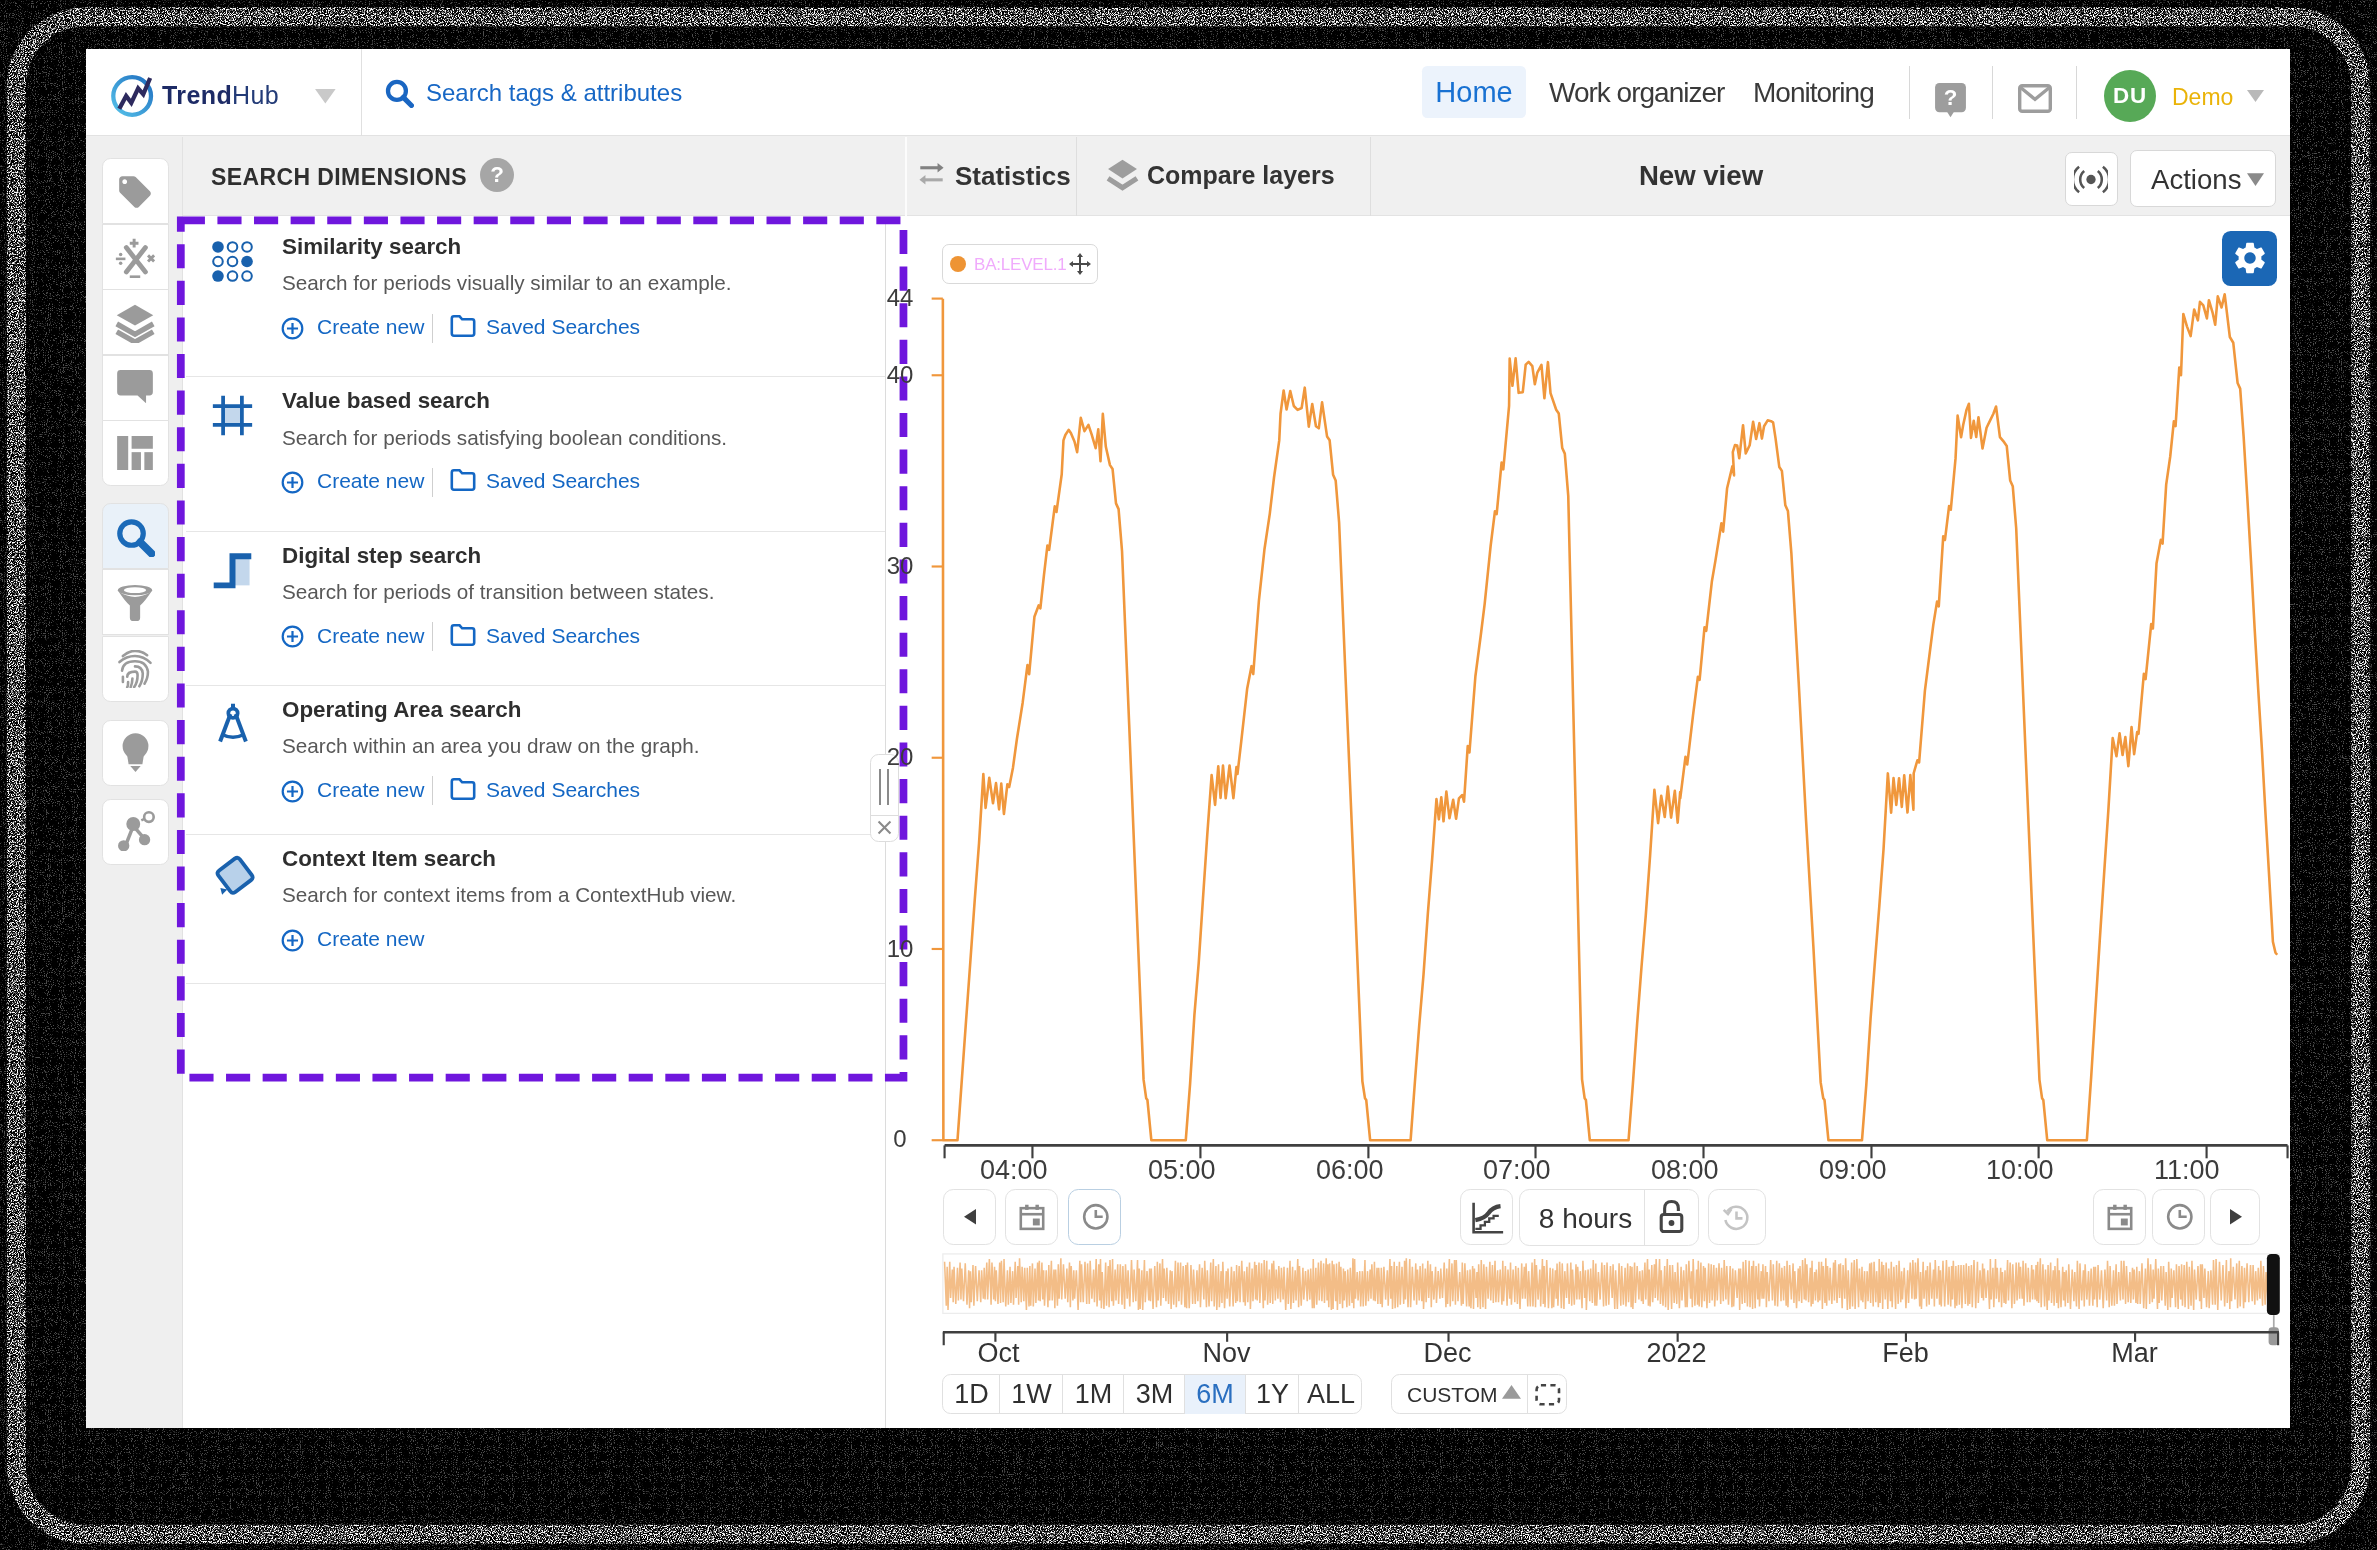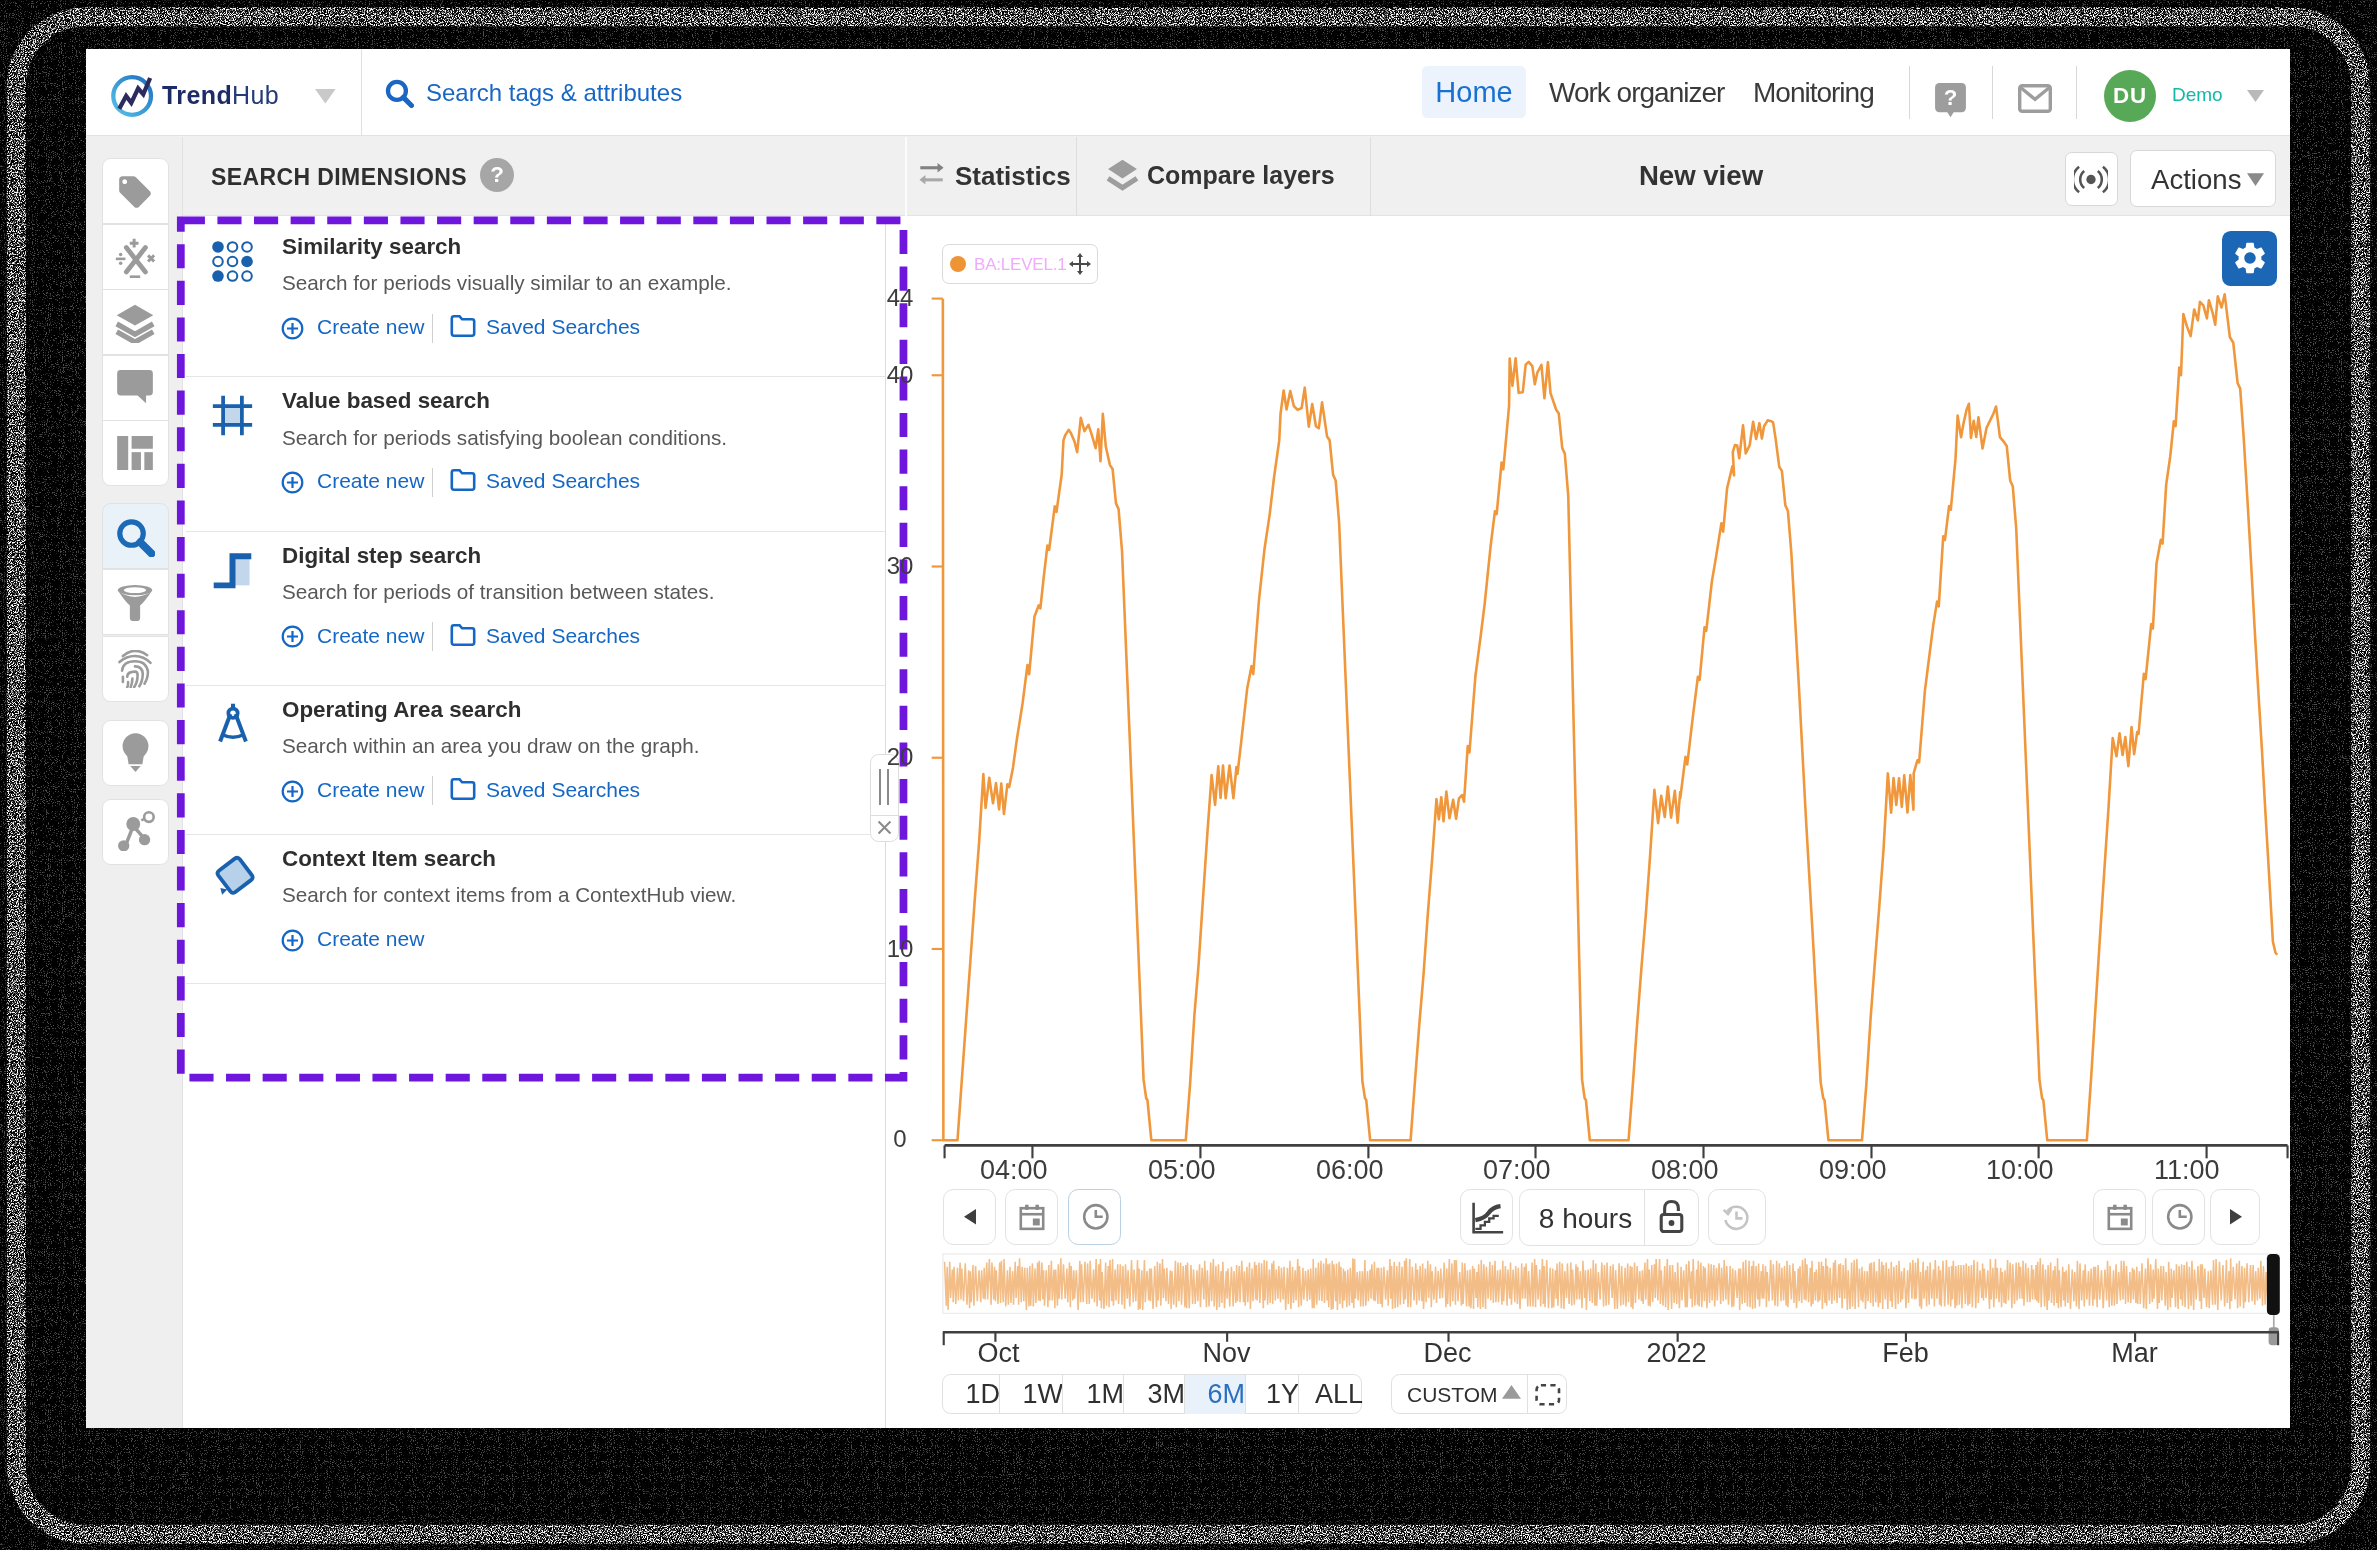--- a/index.html
+++ b/index.html
@@ -10,21 +10,21 @@
 .app { position:absolute; left:86px; top:49px; width:2204px; height:1379px; background:#fff; }
 
 .topbar { left:86px; top:49px; width:2204px; height:87px; background:#fff; border-bottom:0.9px solid #e2e2e2; }
 .vdiv { position:absolute; width:0.9px; background:#e0e0e0; }
 .brand { left:162px; top:81px; font-size:25px; color:#1d2b66; letter-spacing:0.4px; }
 .brand b { font-weight:700; }
 .brand span { font-weight:400; color:#233b77; }
 .searchtxt { left:426px; top:79px; font-size:24px; color:#1767c5; }
 .navitem { font-size:28px; letter-spacing:-1px; color:#3a3a3a; }
 .homepill { left:1422px; top:66px; width:104px; height:52px; background:#ecf3fc; border-radius:5.2px; color:#1871d2; font-size:29px; text-align:center; line-height:52px; }
-.demo { left:2172px; top:84px; font-size:19px; color:#14b8a6; }
+.demo { left:2172px; top:84px; font-size:23px; color:#eab308; }
 .avatar { left:2104px; top:70px; width:52px; height:52px; border-radius:50%; background:#57a957; color:#fff; font-size:22.4px; font-weight:700; text-align:center; line-height:52px; letter-spacing:0.9px; }
 
 .secbar { left:86px; top:136px; width:2204px; height:80px; background:#f0f0f0; border-bottom:0.9px solid #e3e3e3; }
 .sd-title { left:211px; top:164px; font-size:23px; letter-spacing:-0.3px; font-weight:700; color:#2f2f2f; letter-spacing:0.4px; }
 .qcircle { left:480px; top:158px; width:34px; height:34px; border-radius:50%; background:#a6a6a6; color:#fff; font-size:22.4px; font-weight:700; text-align:center; line-height:34px; }
 .secitem { font-size:26px; font-weight:600; color:#333; }
 .btn { position:absolute; background:#fff; border:0.9px solid #d8d8d8; border-radius:6.9px; }
 .actions-txt { font-size:27.6px; color:#333; }
 
 .iconcol { left:86px; top:137px; width:97px; height:1291px; background:#efefef; border-right:0.9px solid #e2e2e2; }
@@ -38,21 +38,21 @@
 .ilink { position:absolute; font-size:21px; color:#1467c4; }
 .ldiv { position:absolute; width:0.9px; height:29px; background:#cfcfcf; }
 .badge { left:505px; top:208px; width:293px; height:53px; background:#7a10f0; border-radius:12px; color:#fff; font-size:26px; font-weight:700; text-align:center; line-height:53px; }
 
 .ylab { position:absolute; font-size:24px; color:#3c3c3c; width:52px; text-align:center; }
 .xlab { position:absolute; font-size:27px; color:#3c3c3c; width:103px; text-align:left; }
 .mlab { position:absolute; font-size:27px; color:#333; width:103px; text-align:center; }
 
 .cbtn { position:absolute; background:#fff; border:0.9px solid #e2e2e2; border-radius:10.3px; width:53px; height:56px; top:1189px; }
 .rgroup { position:absolute; top:1374px; height:40px; background:#fff; border:0.9px solid #e0e0e0; border-radius:8.6px; }
-.rseg { position:absolute; top:0; height:39px; font-size:27px; color:#2f2f2f; text-align:right; line-height:39px; }
+.rseg { position:absolute; top:0; height:39px; font-size:27px; color:#2f2f2f; text-align:center; line-height:39px; }
 .rdiv { position:absolute; top:0; width:0.9px; height:39px; background:#e0e0e0; }
 </style>
 </head>
 <body>
 <div id="page">
 <svg class="abs" style="left:0;top:0" width="2377" height="1551" viewBox="0 0 2760 1800">
 <defs>
 <filter id="spray" x="-3%" y="-3%" width="106%" height="106%">
 <feGaussianBlur in="SourceGraphic" stddev="5" result="b"></feGaussianBlur>
 <feTurbulence type="fractalNoise" baseFrequency="0.75" numOctaves="2" seed="11" result="n"></feTurbulence>

